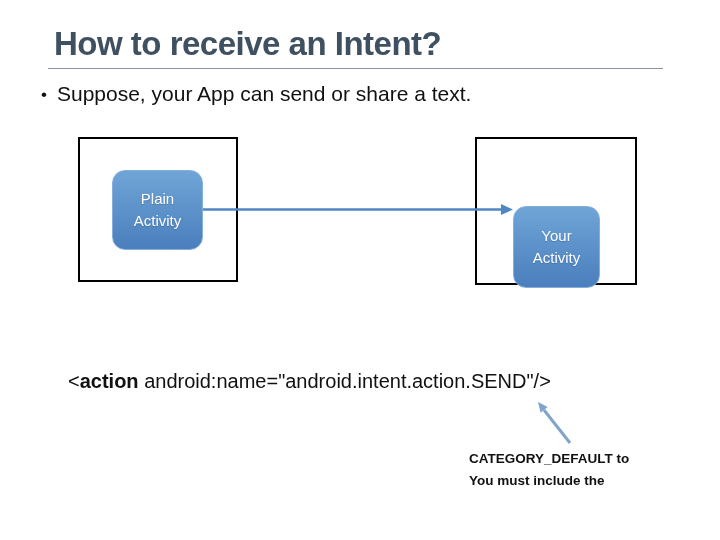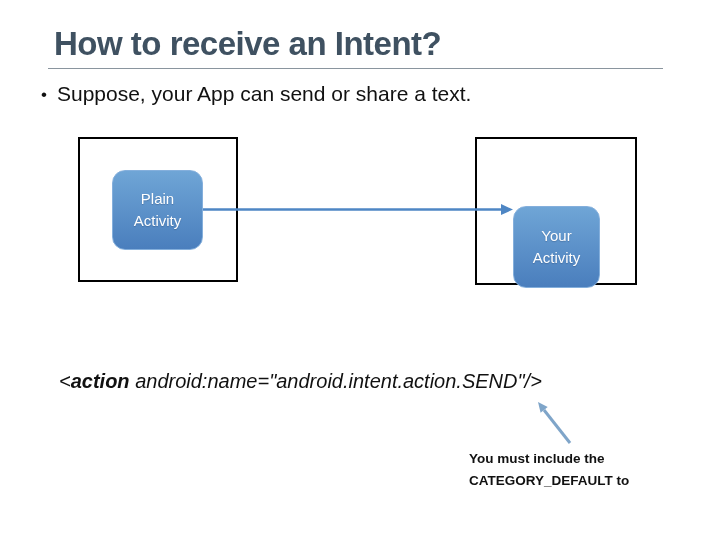--- a/index.html
+++ b/index.html
@@ -77,21 +77,21 @@
 
   
   .code {
     position: absolute; left: 33px; top: 310px;
     font-size: 20px; line-height: 28.6px;
     font-family: "Liberation Sans", sans-serif;
     white-space: pre;
   }
   .code-line { white-space: pre; }
   .code-line .tag { font-weight: bold; }
-  .code-line.indent { margin-left: 26px; font-style: italic; }
+  .code-line.indent { margin-left: 35px; }
 
   
   .callout-note {
     position: absolute; left: 469px; top: 448px;
     font-size: 13.5px; font-weight: bold; line-height: 21.5px;
     white-space: nowrap;
   }
 </style>
 </head>
 <body>
@@ -128,17 +128,17 @@
 
 
   <div class="code">
     <div class="code-line indent"><span>&lt;</span><span class="tag">action</span><span> android:name="android.intent.action.SEND"/&gt;</span></div>
     <div class="code-line indent"></div>
     
     
   </div>
 
   <div class="callout-note">
+    <div>CATEGORY_DEFAULT to</div>
     <div>You must include the</div>
-    <div>CATEGORY_DEFAULT to</div>
   </div>
 
 </div>
 
 </body></html>

